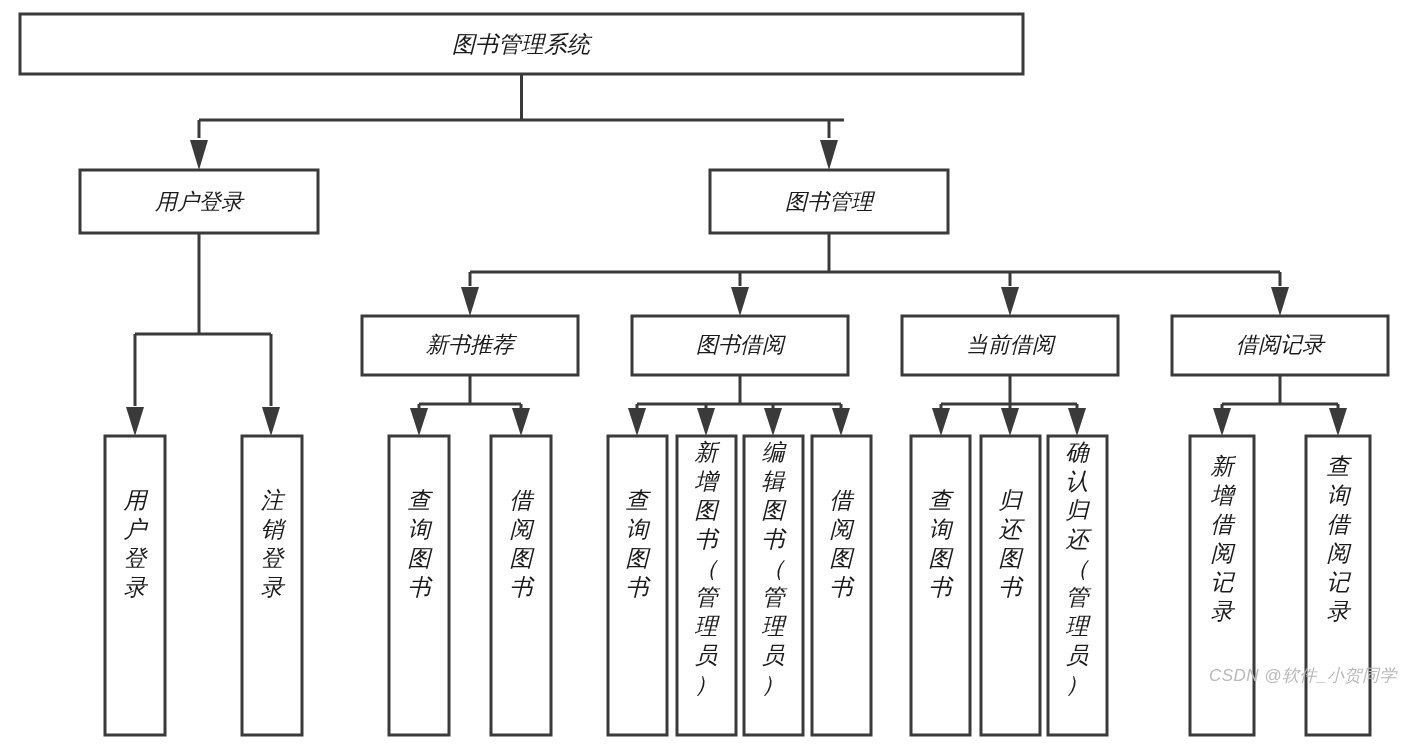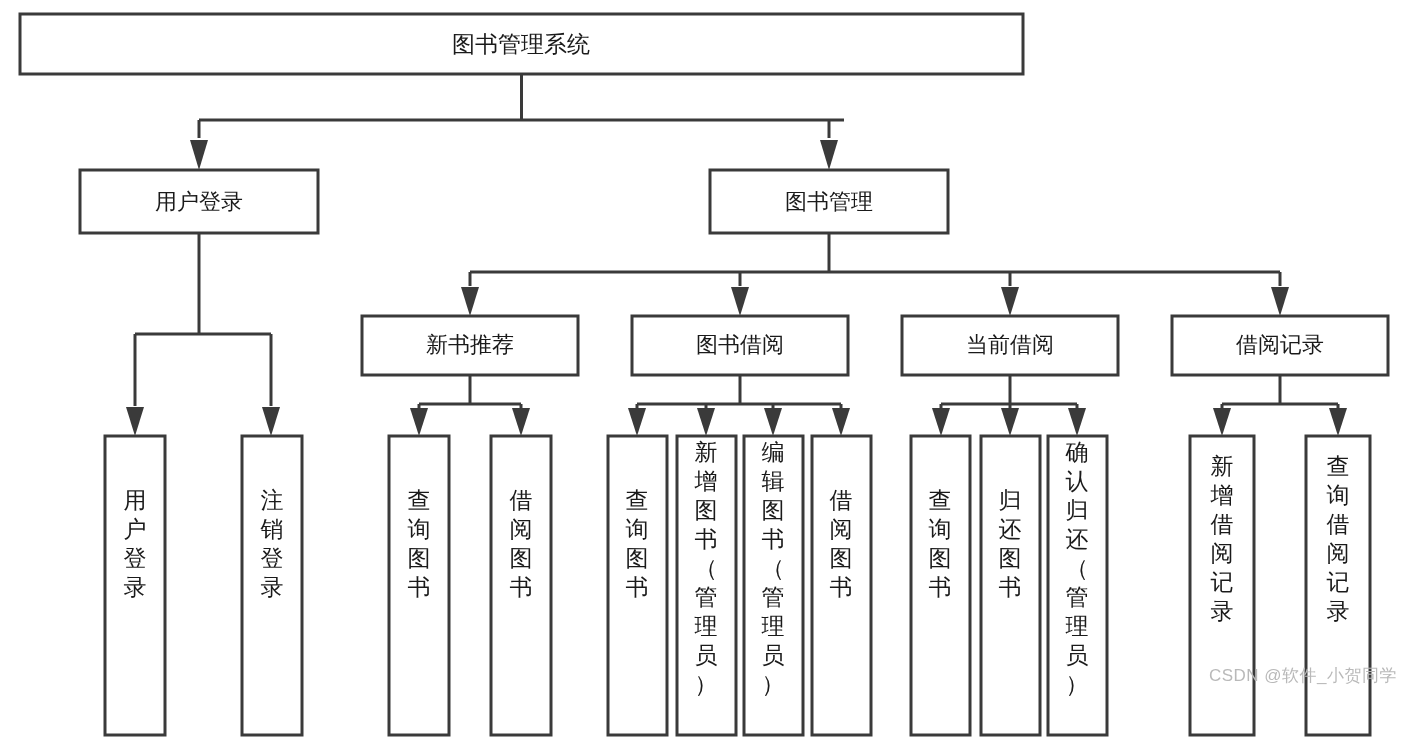--- a/index.html
+++ b/index.html
@@ -10,20 +10,21 @@
   body {
     width: 1405px;
     height: 747px;
     font-family: "Liberation Sans", sans-serif;
     overflow: hidden;
   }
   #diagram-root {
     position: relative;
     width: 1405px;
     height: 693px;
+    font-style: italic;
   }
   svg#tree-svg {
     position: absolute;
     left: 0;
     top: 0;
     width: 1405px;
     height: 747px;
     display: block;
   }
   .node-rect {

